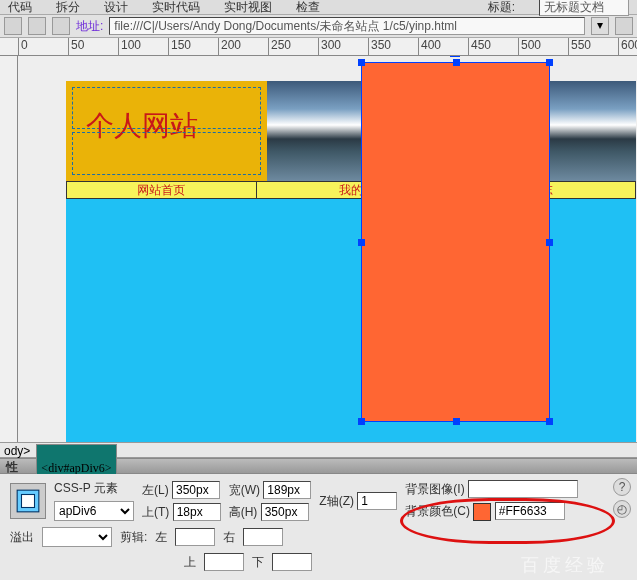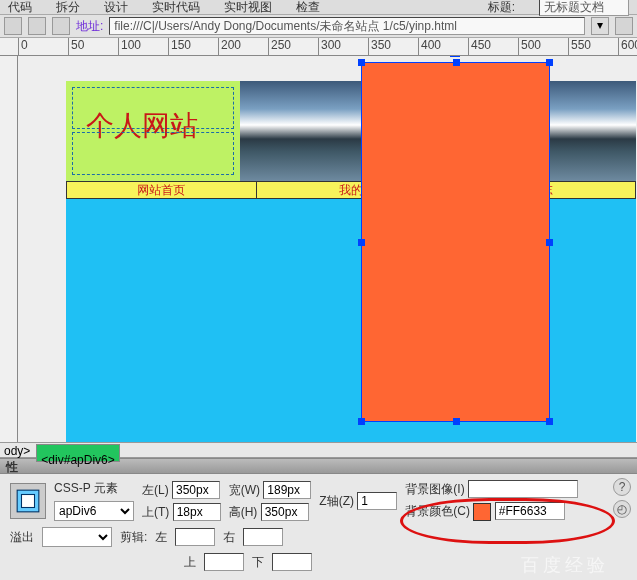--- a/index.html
+++ b/index.html
@@ -11,21 +11,21 @@
   .addr-field { flex: 1; height: 18px; background: #f8f8f8; border: 1px inset #999; padding: 0 4px; color: #555; }
   .addr-drop { width: 18px; height: 18px; background: #ddd; border: 1px solid #999; text-align: center; }
   .title-field { width: 90px; height: 18px; background: #f8f8f8; border: 1px inset #999; padding: 0 4px; color: #555; }
   .ruler-h { height: 18px; background: #f0f0f0; border-bottom: 1px solid #888; position: relative; overflow: hidden; font-size: 9px; color: #444; }
   .ruler-h .tick { position: absolute; top: 0; height: 100%; border-left: 1px solid #888; padding-left: 2px; }
   .workspace { display: flex; height: 386px; }
   .ruler-v { width: 18px; background: #f0f0f0; border-right: 1px solid #888; }
   .canvas { flex: 1; background: #eee; position: relative; overflow: hidden; }
   .page { position: absolute; left: 48px; top: 25px; width: 570px; }
   .banner { height: 100px; display: flex; }
-  .banner-left { width: 174px; background: #bef264; position: relative; }
+  .banner-left { width: 201px; background: #eab308; position: relative; }
   .banner-left::before, .banner-left::after { content: ""; position: absolute; border: 1px dashed #1a6da8; }
   .banner-left::before { left: 6px; right: 6px; top: 6px; bottom: 52px; }
   .banner-left::after { left: 6px; right: 6px; top: 51px; bottom: 6px; }
   .site-title { position: absolute; left: 20px; top: 26px; font-size: 28px; font-family: "KaiTi","STKaiti",serif; color: #c81818; }
   .banner-right { flex: 1; background: linear-gradient(to bottom, #3d5a7a 0%, #7aa0c2 28%, #ffffff 44%, #2b3a45 58%, #3e5765 70%, #6e8aa0 100%); }
   .navbar { height: 18px; background: #f7f35b; border: 1px solid #333; display: flex; }
   .nav-item { flex: 1; text-align: center; color: #c81818; border-right: 1px solid #333; line-height: 16px; }
   .nav-item:last-child { border-right: none; }
   .content { display: flex; height: 250px; }
   .sidebar { width: 235px; background: #a0a0a0; padding: 6px; }
@@ -36,21 +36,21 @@
   .long-box { border: 1px dotted #555; height: 50px; }
   .dotted-hr { border-top: 1px dotted #555; margin: 4px 0; }
   .main-cyan { flex: 1; background: #1fc0f4; position: relative; }
   .ap-div { position: absolute; left: 295px; top: -19px; width: 189px; height: 360px; background: #ff6633; border: 1px solid #0040ff; }
   .handle { position: absolute; width: 7px; height: 7px; background: #0040ff; }
   .h-tl { left: -4px; top: -4px; } .h-tm { left: 50%; top: -4px; margin-left: -3px; } .h-tr { right: -4px; top: -4px; }
   .h-ml { left: -4px; top: 50%; margin-top: -3px; } .h-mr { right: -4px; top: 50%; margin-top: -3px; }
   .h-bl { left: -4px; bottom: -4px; } .h-bm { left: 50%; bottom: -4px; margin-left: -3px; } .h-br { right: -4px; bottom: -4px; }
   .anchor { position: absolute; left: 50%; top: -16px; width: 10px; height: 10px; border: 1px solid #0040ff; margin-left: -6px; background: #fff; }
   .tag-path { height: 16px; background: #e8e8e8; border-top: 1px solid #999; border-bottom: 1px solid #999; padding: 1px 4px; display: flex; gap: 6px; font-size: 11px; }
-  .tag { border: 1px solid #888; background: #22c55e; padding: 8px 4px; }
+  .tag { border: 1px solid #888; background: #0f766e; padding: 16px 4px; font-family: Liberation Serif, serif; }
   .panel-header { height: 16px; background: linear-gradient(#bbb,#999); border-top: 1px solid #888; border-bottom: 1px solid #888; padding: 0 6px; color: #333; font-weight: bold; }
   .prop-panel { background: #e8e8e8; padding: 6px 10px 4px 10px; position: relative; }
   .prop-row { display: flex; align-items: center; gap: 8px; margin-bottom: 6px; }
   .prop-row .lbl { color: #333; }
   .prop-row input[type=text] { height: 18px; border: 1px inset #999; background: #fff; padding: 0 3px; }
   .prop-row select { height: 20px; border: 1px solid #999; background: #fff; }
   .icon-box { width: 36px; height: 36px; background: #ccc; border: 1px solid #888; display: flex; align-items: center; justify-content: center; }
   .icon-box svg { width: 26px; height: 26px; }
   .swatch { width: 18px; height: 18px; background: #ff6633; border: 1px solid #333; display: inline-block; vertical-align: middle; }
   .circle-mark { position: absolute; border: 3px solid #d11; border-radius: 50% / 60%; width: 215px; height: 46px; right: 22px; top: 24px; pointer-events: none; }

